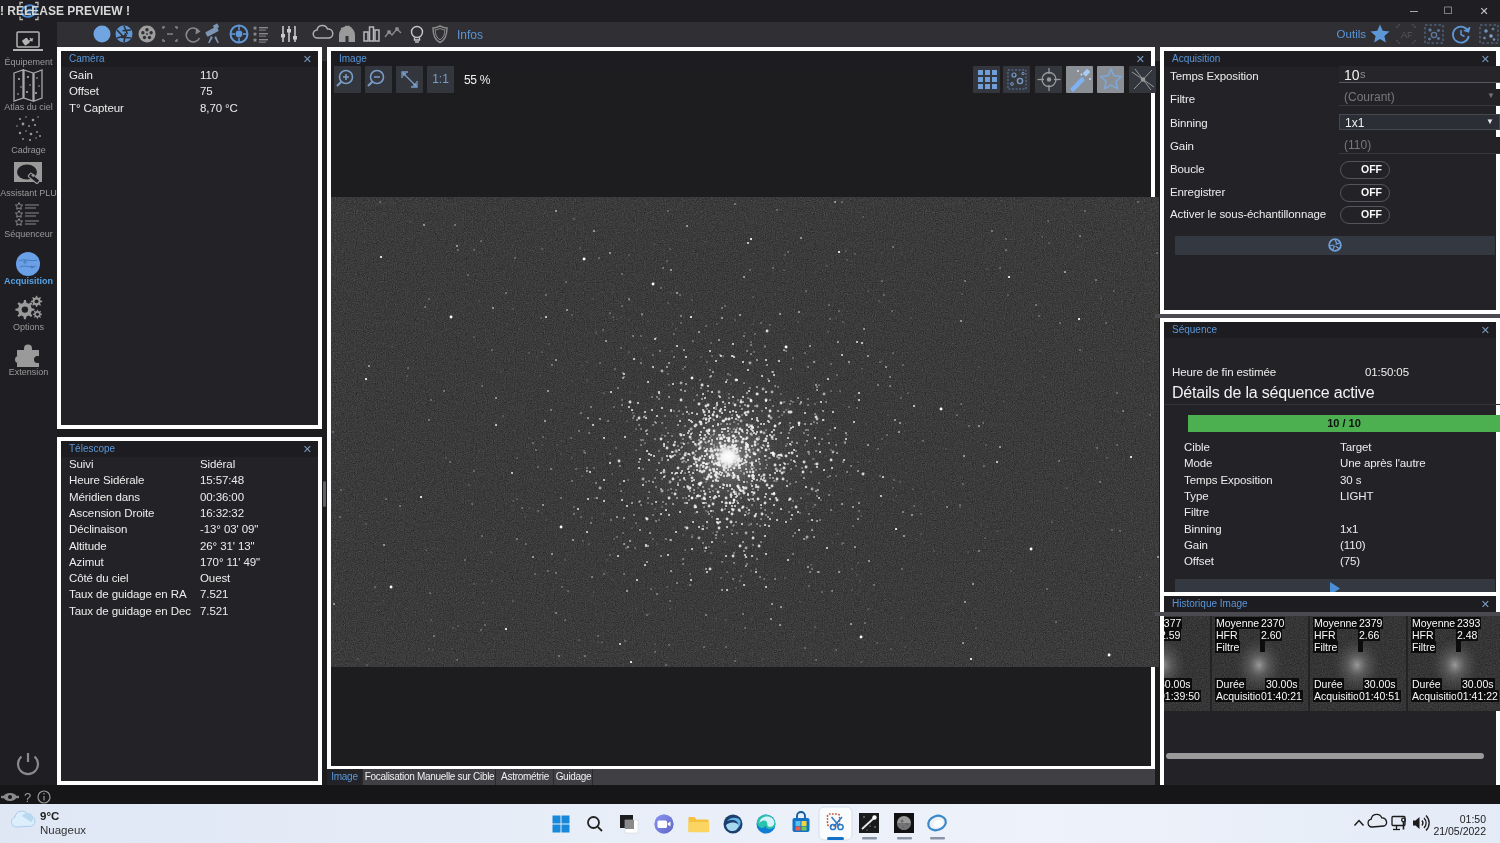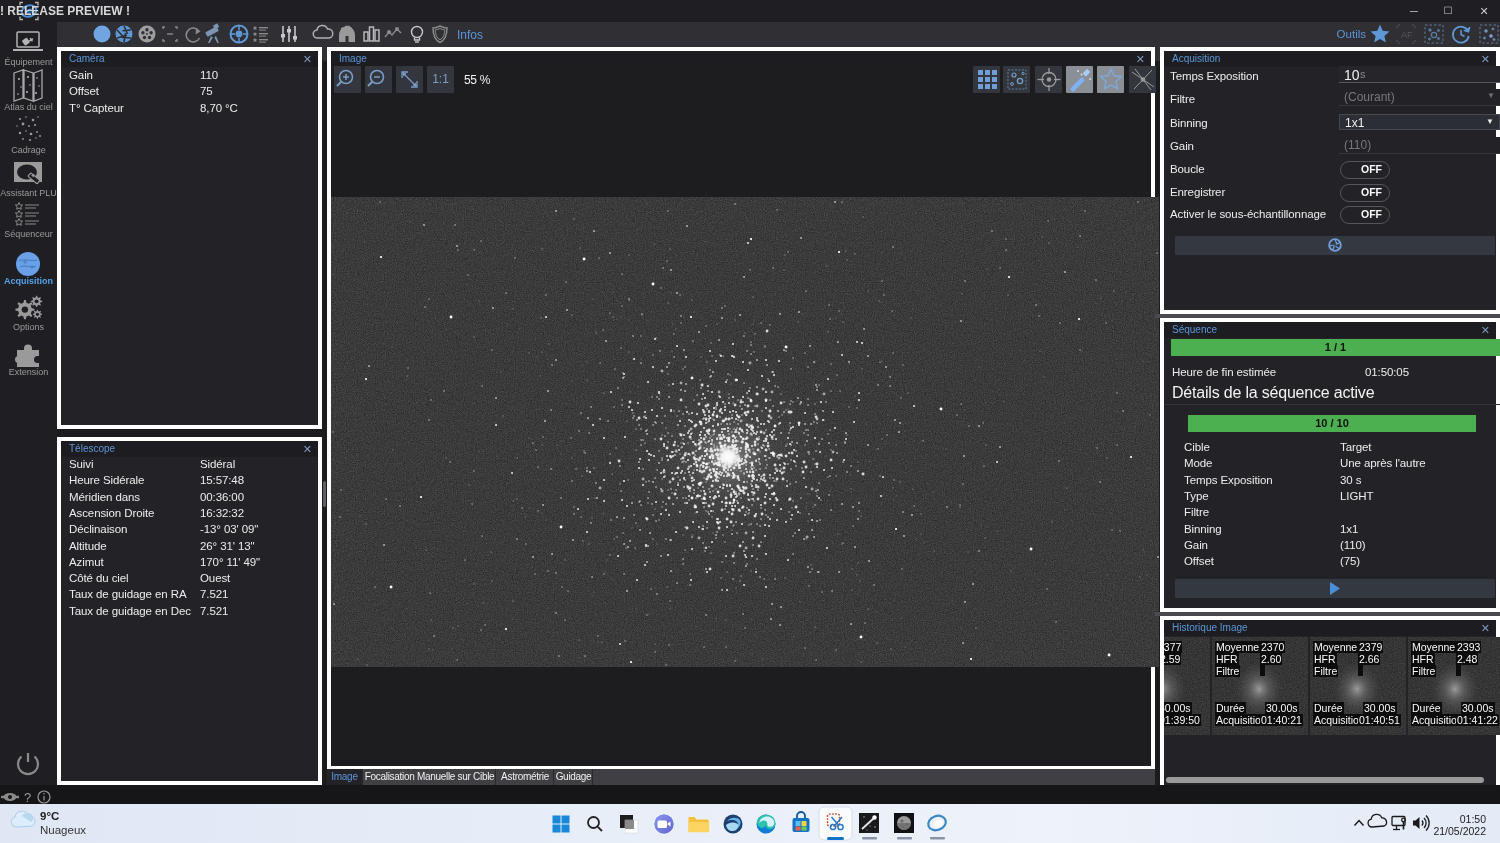--- a/index.html
+++ b/index.html
@@ -510,26 +510,25 @@
             <line x1="20" y1="19" x2="13" y2="14"></line>
             <line x1="8" y1="21" x2="11" y2="13"></line>
             <line x1="2" y1="14" x2="10" y2="12"></line>
           </g>
         </svg>
   </div>
 </div>
 
 <div class="panel" id="pseq" style="left:1160px;top:318px;width:340px;height:294px">
   <div class="phead">Séquence<span class="phx">✕</span></div>
-  <div class="gbar" style="left:7px;top:17px;width:329px;height:17px;line-height:17px">1 / 1</div>
   <div class="lbl" style="left:8px;top:44px">Heure de fin estimée</div>
       <div class="val" style="left:201px;top:44px">01:50:05</div>
   <div class="abs" style="left:8px;top:62px;color:#f2f2f2;font-size:16px;letter-spacing:-0.2px">Détails de la séquence active</div>
   <div class="abs" style="left:0;top:82px;width:340px;height:1px;background:#33333a"></div>
-  <div class="gbar" style="left:24px;top:93px;width:288px;height:17px;line-height:17px">10 / 10</div>
+  <div class="gbar" style="left:24px;top:93px;width:312px;height:17px;line-height:17px">10 / 10</div>
   <div class="lbl" style="left:20px;top:119px">Cible</div>
       <div class="val" style="left:176px;top:119px">Target</div>
   <div class="lbl" style="left:20px;top:135px">Mode</div>
       <div class="val" style="left:176px;top:135px">Une après l'autre</div>
   <div class="lbl" style="left:20px;top:152px">Temps Exposition</div>
       <div class="val" style="left:176px;top:152px">30 s</div>
   <div class="lbl" style="left:20px;top:168px">Type</div>
       <div class="val" style="left:176px;top:168px">LIGHT</div>
   <div class="lbl" style="left:20px;top:184px">Filtre</div>
   <div class="lbl" style="left:20px;top:201px">Binning</div>
@@ -538,21 +537,21 @@
       <div class="val" style="left:176px;top:217px">(110)</div>
   <div class="lbl" style="left:20px;top:233px">Offset</div>
       <div class="val" style="left:176px;top:233px">(75)</div>
   <div class="bigbtn" style="left:11px;top:257px;width:320px;height:19px">
     <svg width="12" height="13" style="position:absolute;left:154px;top:3px" viewBox="0 0 12 13">
           <path d="M1 0 L11 6.5 L1 13 Z" fill="#4a90d9"></path>
         </svg>
   </div>
 </div>
 
-<div class="panel" id="phist" style="left:1160px;top:616px;width:340px;height:218px">
+<div class="panel" id="phist" style="left:1160px;top:592px;width:340px;height:218px">
   <div class="phead">Historique Image<span class="phx">✕</span></div>
   <svg width="0" height="0" style="position:absolute">
         <defs>
     <filter id="tnoise" x="0" y="0" width="100%" height="100%" color-interpolation-filters="sRGB">
       <feTurbulence type="fractalNoise" baseFrequency="0.8" numOctaves="2" seed="7" stitchTiles="stitch"></feTurbulence>
       <feColorMatrix type="matrix" values="0.11 0.11 0.11 0 0.045  0.11 0.11 0.11 0 0.045  0.11 0.11 0.11 0 0.045  0 0 0 0 1"></feColorMatrix>
     </filter>
     <radialGradient id="hblob" cx="50%" cy="50%" r="50%">
       <stop offset="0%" stop-color="#a5a5a5" stop-opacity="0.9"></stop>
       <stop offset="40%" stop-color="#7a7a7a" stop-opacity="0.5"></stop>

